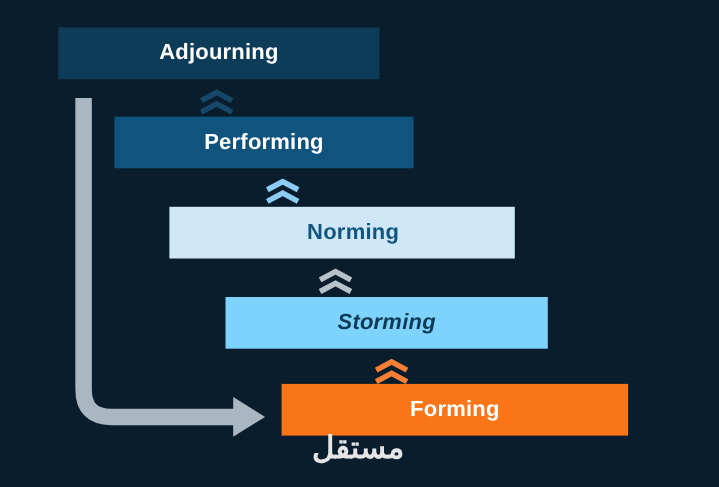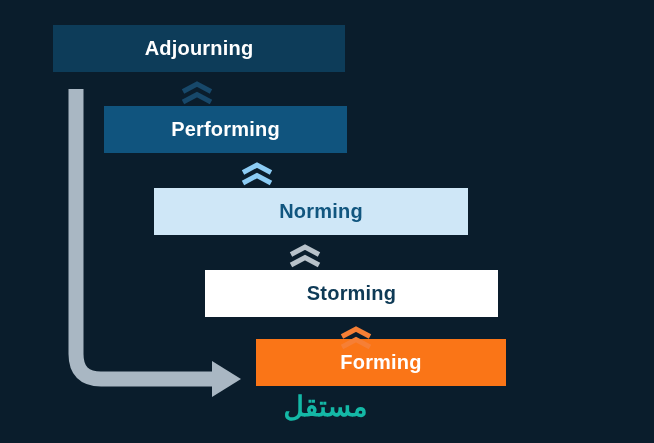--- a/index.html
+++ b/index.html
@@ -17,24 +17,24 @@
   .stage-box {
     position: absolute;
     display: flex;
     align-items: center;
     justify-content: center;
     font-weight: bold;
     font-size: 20px;
     letter-spacing: 0.2px;
   }
   .stage-0 { left: 53px;  top: 25px;  width: 292px; height: 47px; }
-  .stage-1 { left: 104px; top: 106px; width: 243px; height: 47px; align-items: center; }
+  .stage-1 { left: 104px; top: 106px; width: 272px; height: 47px; align-items: center; }
   .stage-2 { left: 154px; top: 188px; width: 294px; height: 47px; padding-left: 20px; }
   .stage-3 { left: 205px; top: 270px; width: 293px; height: 47px; }
-  .stage-4 { left: 256px; top: 339px; width: 250px; height: 47px; }
+  .stage-4 { left: 256px; top: 349px; width: 315px; height: 47px; }
 
   .chevron {
     position: absolute;
     width: 36px;
     height: 24px;
   }
   .chevron-0 { left: 179px; top: 81px; }
   .chevron-1 { left: 239px; top: 162px; }
   .chevron-2 { left: 287px; top: 244px; }
   .chevron-3 { left: 338px; top: 326px; }
@@ -80,21 +80,21 @@
 
   <div class="stage-box stage-0" style="background: rgb(13, 60, 89); color: rgb(255, 255, 255);">
     <span>Adjourning</span>
   </div>
   <div class="stage-box stage-1" style="background: rgb(16, 84, 126); color: rgb(255, 255, 255);">
     <span>Performing</span>
   </div>
   <div class="stage-box stage-2" style="background: rgb(207, 231, 247); color: rgb(17, 86, 127);">
     <span>Norming</span>
   </div>
-  <div class="stage-box stage-3" style="background: #ffffff; color: rgb(14, 58, 86);">
+  <div class="stage-box stage-3" style="background: #7dd3fc; color: rgb(14, 58, 86); font-style: italic;">
     <span>Storming</span>
   </div>
   <div class="stage-box stage-4" style="background: rgb(250, 117, 23); color: rgb(255, 255, 255);">
     <span>Forming</span>
   </div>
 
   <svg class="chevron chevron-0" viewBox="0 0 36 24" xmlns="http://www.w3.org/2000/svg">
     <path d="M4 10.5 L18 3 L32 10.5" fill="none" stroke-width="5" stroke="#17486a"></path>
     <path d="M4 21 L18 13.5 L32 21" fill="none" stroke-width="5" stroke="#17486a"></path>
   </svg>
@@ -104,17 +104,17 @@
   </svg>
   <svg class="chevron chevron-2" viewBox="0 0 36 24" xmlns="http://www.w3.org/2000/svg">
     <path d="M4 10.5 L18 3 L32 10.5" fill="none" stroke-width="5" stroke="#b8c2ca"></path>
     <path d="M4 21 L18 13.5 L32 21" fill="none" stroke-width="5" stroke="#b8c2ca"></path>
   </svg>
   <svg class="chevron chevron-3" viewBox="0 0 36 24" xmlns="http://www.w3.org/2000/svg">
     <path d="M4 10.5 L18 3 L32 10.5" fill="none" stroke-width="5" stroke="#f67f35"></path>
     <path d="M4 21 L18 13.5 L32 21" fill="none" stroke-width="5" stroke="#f67f35"></path>
   </svg>
 
-  <div id="watermark" style="color: #14b8a6;">
+  <div id="watermark" style="color: #e5e5e5;">
     <div class="wm-arabic">مستقل</div>
   </div>
 
 </div>
 
 </body></html>

